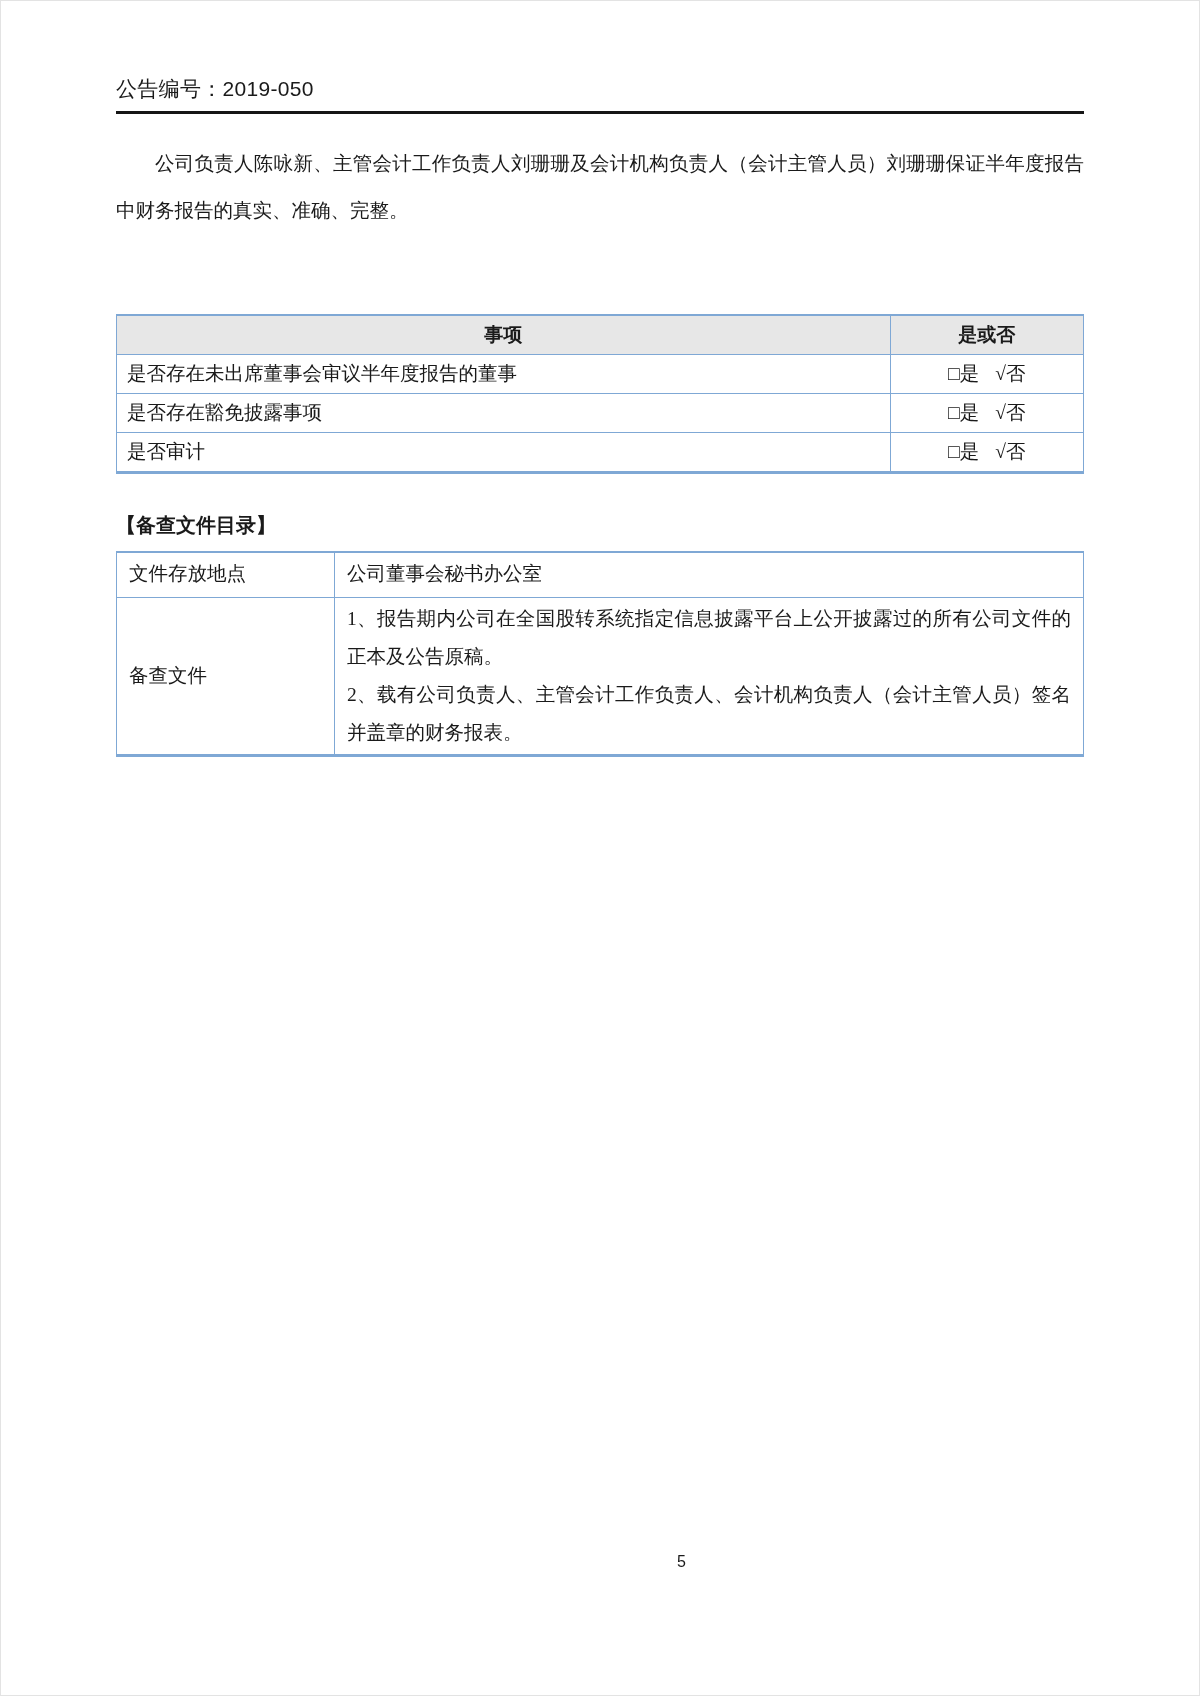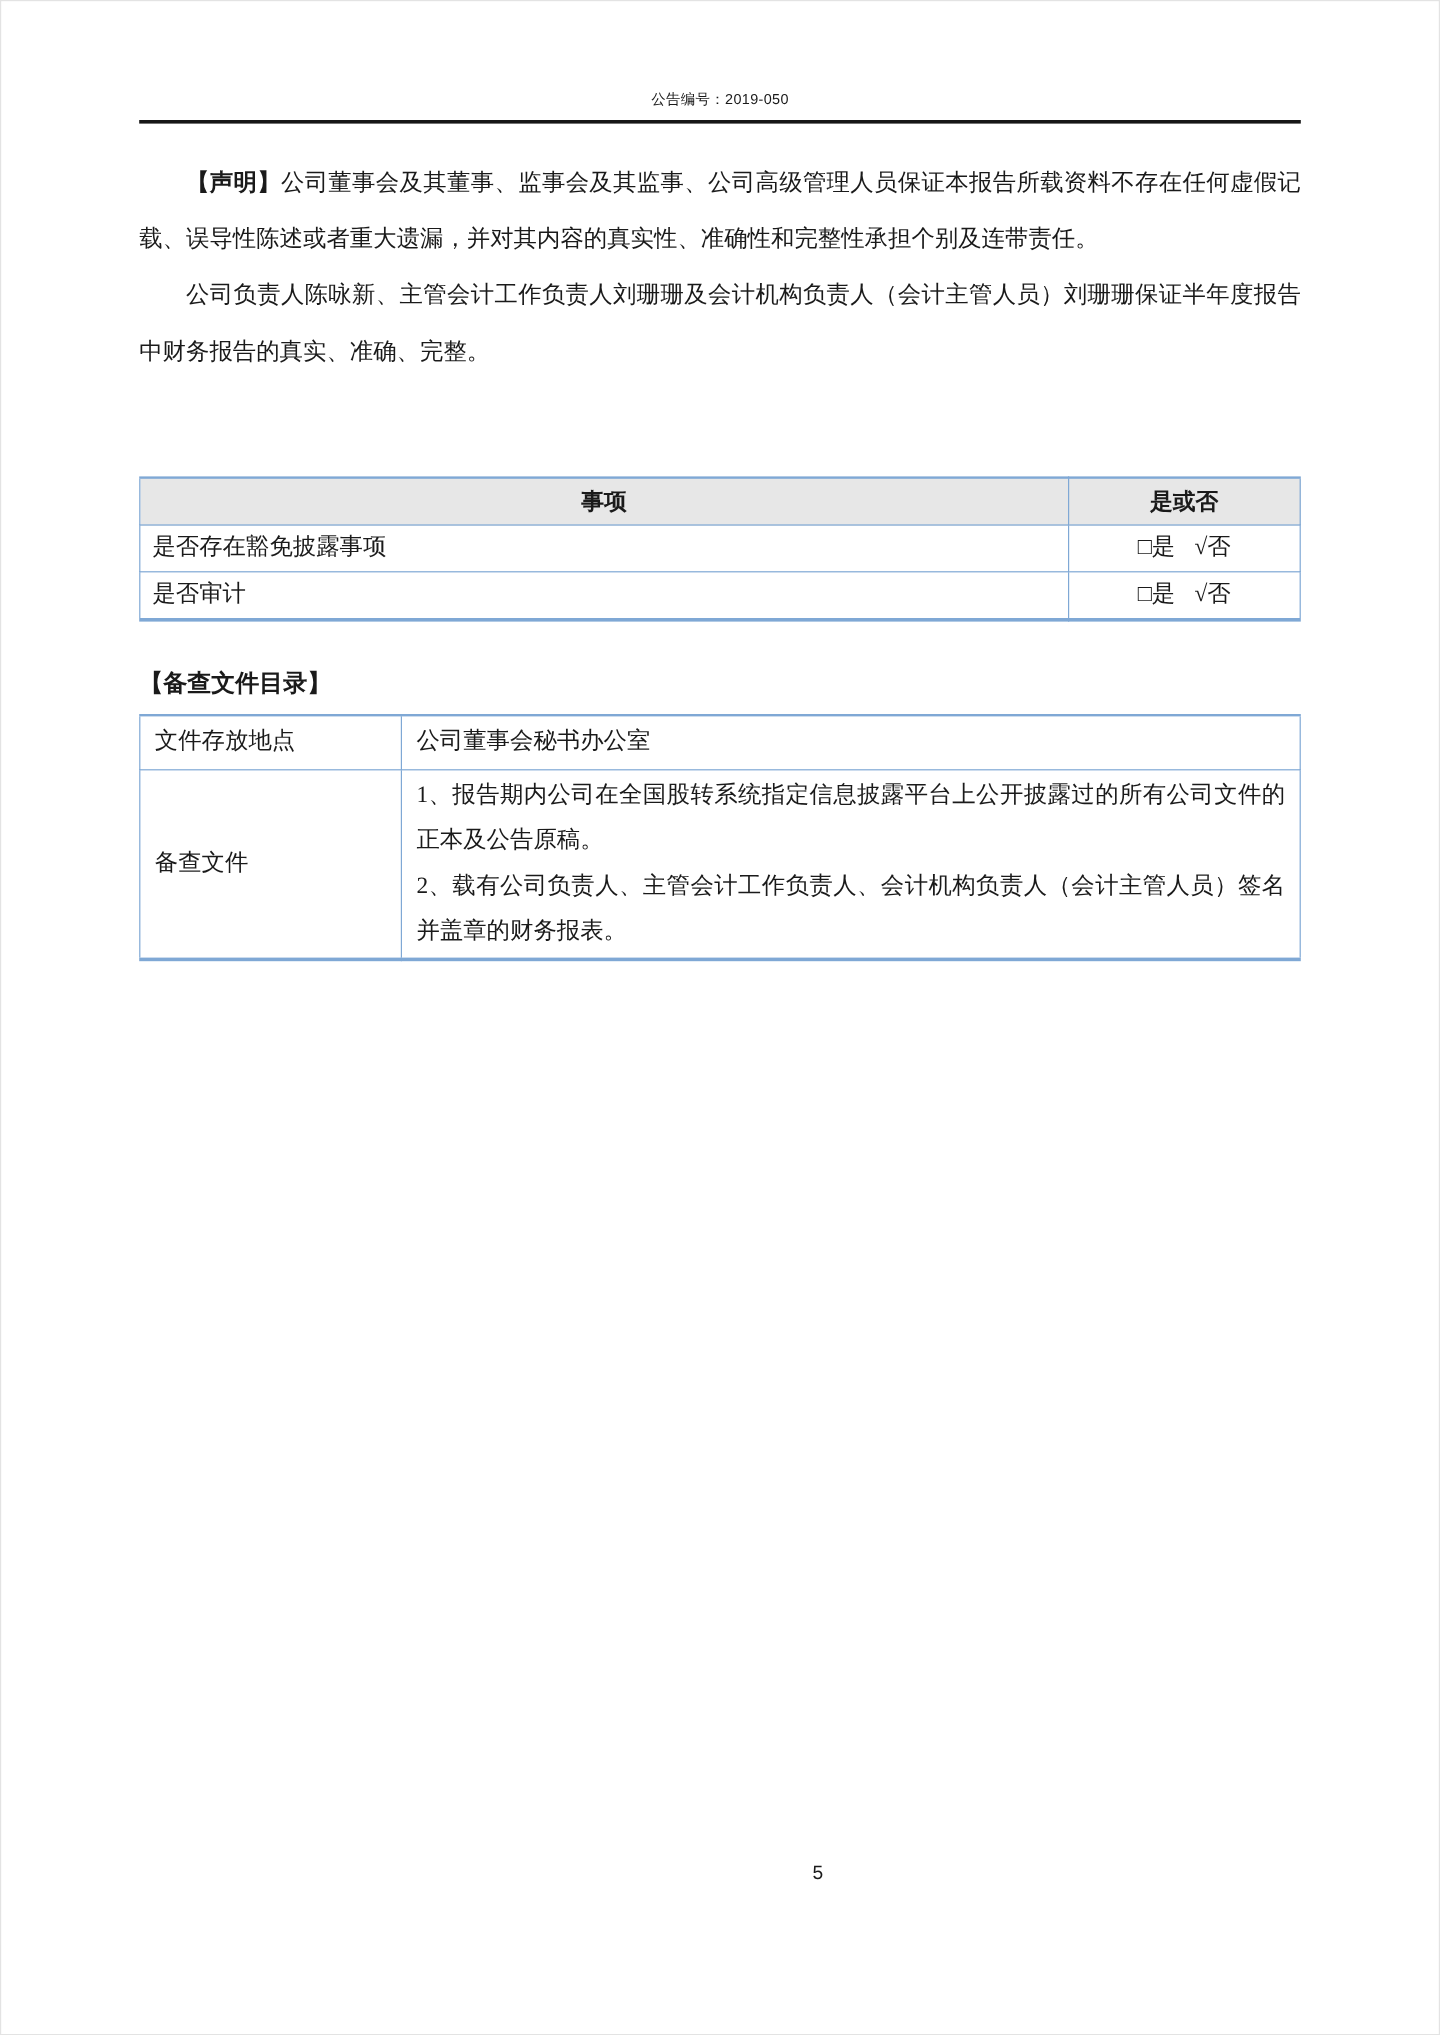--- a/index.html
+++ b/index.html
@@ -18,23 +18,23 @@
     border: 1px solid #e3e3e3;
   }
   .page {
     padding: 0 115px;
     position: relative;
   }
   
   .doc-header {
     padding-top: 74px;
     padding-bottom: 8px;
-    text-align: center;
+    text-align: left;
     font-family: "Liberation Sans", "DejaVu Sans", sans-serif;
-    font-size: 12px;
+    font-size: 21px;
     letter-spacing: 0.3px;
     border-bottom: 3px solid #161616;
   }
   
   .doc-title {
     margin: 46px 0 0 0;
     text-align: center;
     font-family: "Liberation Sans", "DejaVu Sans", sans-serif;
     font-size: 26px;
     font-weight: 700;
@@ -126,36 +126,39 @@
 <body>
 
 <div class="page">
 
   <div class="doc-header">
     <span>公告编号：2019-050</span>
   </div>
 
 
   <div class="body-block">
-    <p class="body-para"><span class="lead">【声明】</span><span>公司董事会及其董事、监事会及其监事、公司高级管理人员保证本报告所载资料不存在任何虚假记载、误导性陈述或者重大遗漏，并对其内容的真实性、准确性和完整性承担个别及连带责任。</span></p>
     <p class="body-para">公司负责人陈咏新、主管会计工作负责人刘珊珊及会计机构负责人（会计主管人员）刘珊珊保证半年度报告中财务报告的真实、准确、完整。</p>
   </div>
 
   <table class="matters-table">
     <colgroup>
         <col class="c-item">
         <col class="c-yesno">
       </colgroup>
     <thead>
       <tr>
         <th>事项</th>
         <th>是或否</th>
       </tr>
     </thead>
     <tbody>
+      <tr>
+        <td class="cell-item">是否存在未出席董事会审议半年度报告的董事</td>
+        <td class="cell-answer"><span class="chk">□是</span><span class="chk">√否</span></td>
+      </tr>
       <tr>
         <td class="cell-item">是否存在豁免披露事项</td>
         <td class="cell-answer"><span class="chk">□是</span><span class="chk">√否</span></td>
       </tr>
       <tr>
         <td class="cell-item">是否审计</td>
         <td class="cell-answer"><span class="chk">□是</span><span class="chk">√否</span></td>
       </tr>
     </tbody>
   </table>

